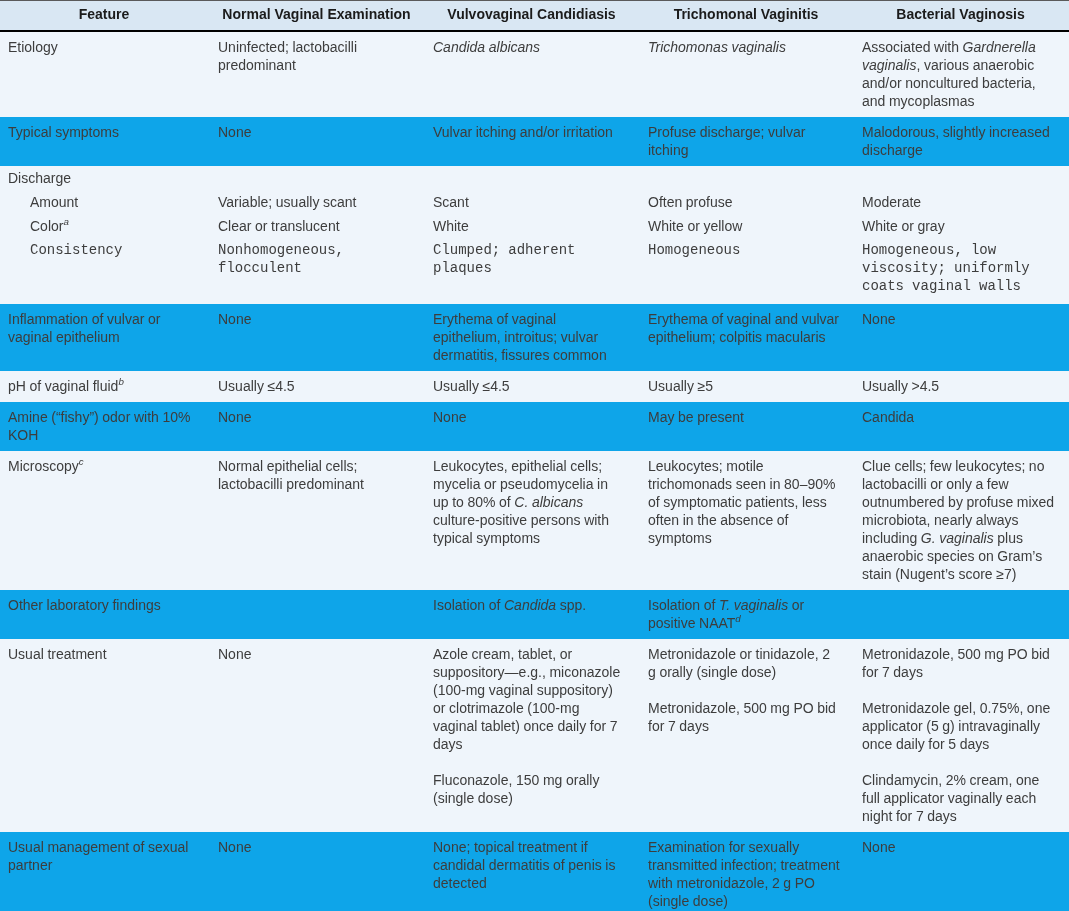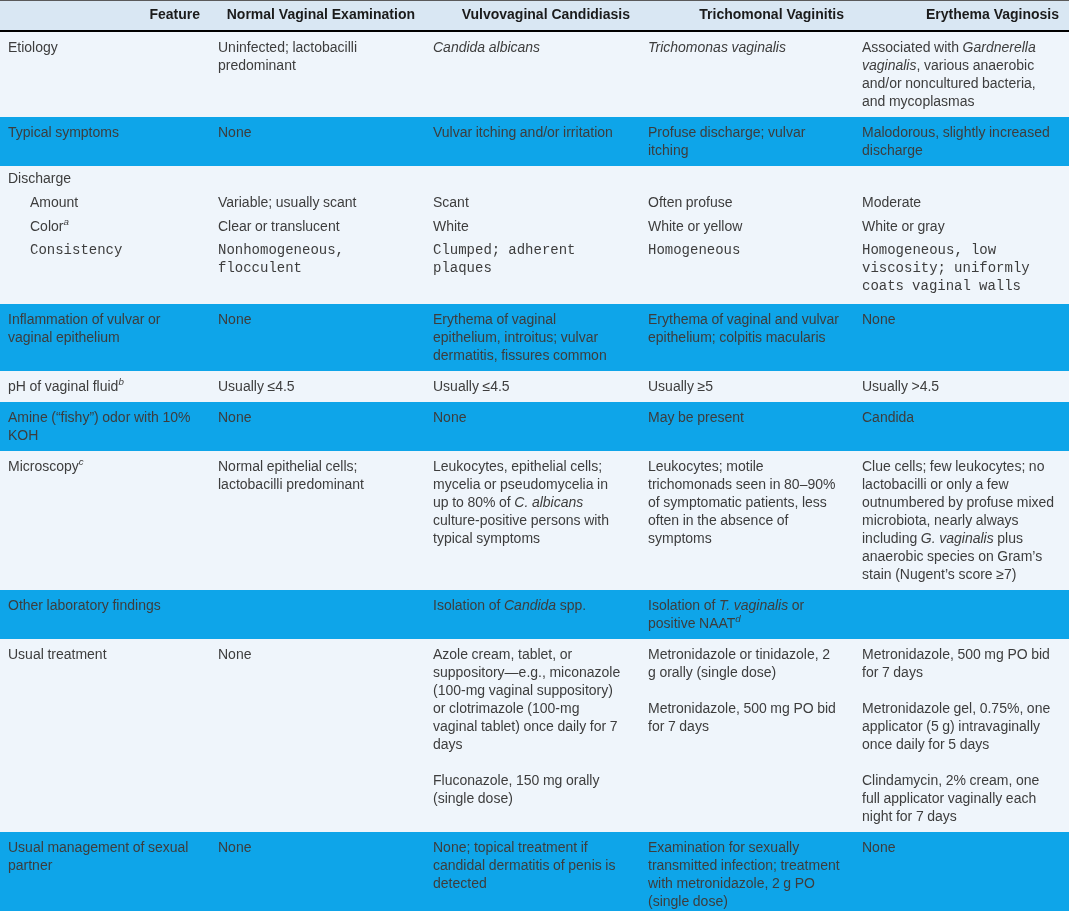--- a/index.html
+++ b/index.html
@@ -12,21 +12,21 @@
   table.cmp{
     width:1069px;border-collapse:collapse;table-layout:fixed;
   }
   table.cmp col.c1{width:210px}
   table.cmp col.c2{width:215px}
   table.cmp col.c3{width:215px}
   table.cmp col.c4{width:214px}
   table.cmp col.c5{width:215px}
   thead th{
     background:#d9e7f3;color:#1b1b1b;font-weight:bold;
-    text-align:right;vertical-align:bottom;
+    text-align:center;vertical-align:bottom;
     font-size:14px;line-height:17px;
     padding:5px 10px 7px 8px;
     border-bottom:2px solid #000;
     margin-top:41px;
   }
   td{
     vertical-align:top;font-size:14px;line-height:18px;
     padding:6px 13px 7px 8px;
     white-space:pre-line;
     word-spacing:-0.3px;
@@ -58,21 +58,21 @@
         <col class="c3">
         <col class="c4">
         <col class="c5">
       </colgroup>
     <thead>
       <tr>
         <th>Feature</th>
         <th>Normal Vaginal Examination</th>
         <th>Vulvovaginal Candidiasis</th>
         <th>Trichomonal Vaginitis</th>
-        <th>Erythema Vaginosis</th>
+        <th>Bacterial Vaginosis</th>
       </tr>
     </thead>
     <tbody>
       <tr class="light">
         <td class="feature">Etiology</td>
         <td>Uninfected; lactobacilli predominant</td>
         <td><i>Candida albicans</i></td>
         <td><i>Trichomonas vaginalis</i></td>
         <td>Associated with <i>Gardnerella vaginalis</i>, various anaerobic and/or noncultured bacteria, and mycoplasmas</td>
       </tr>

